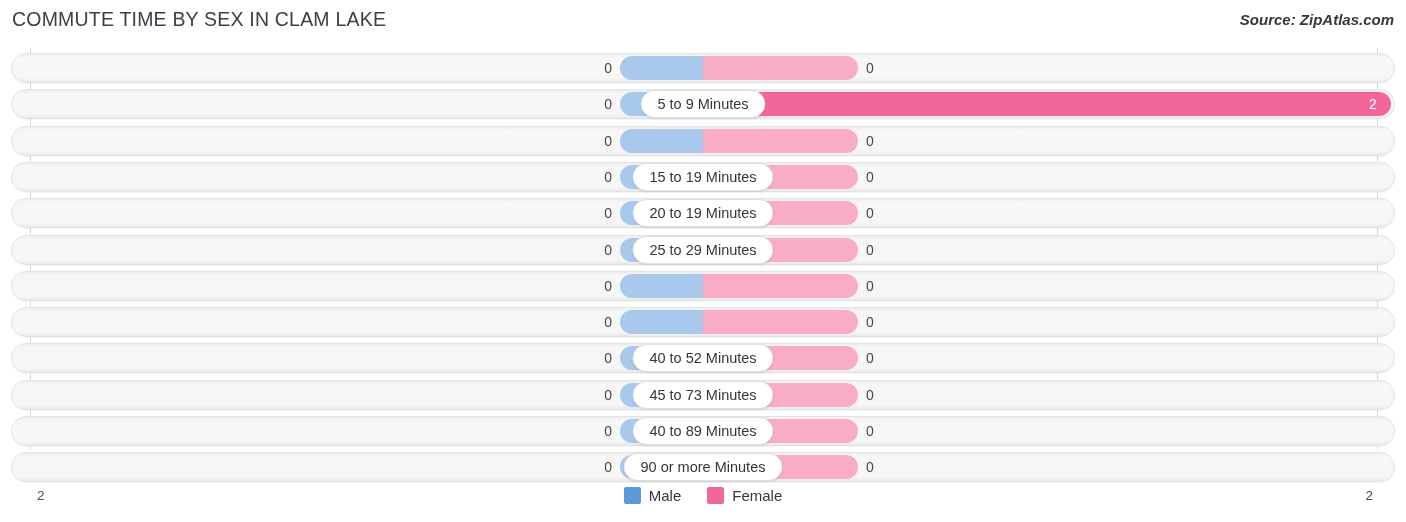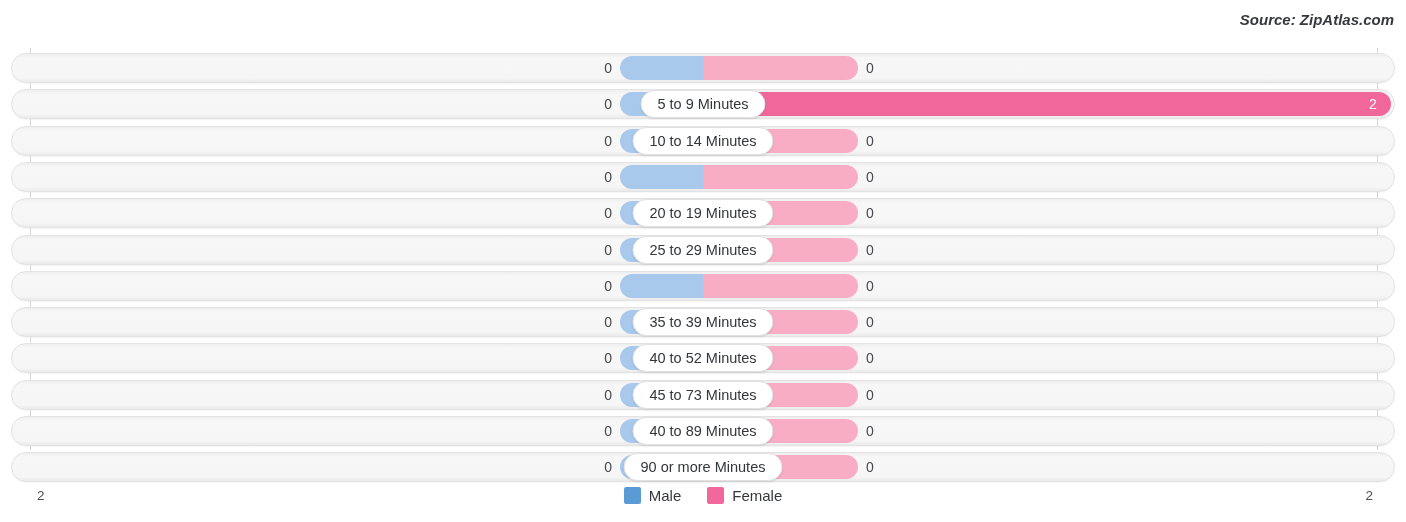--- a/index.html
+++ b/index.html
@@ -90,20 +90,21 @@
   }
   .legend-item { display: flex; align-items: center; gap: 8px; }
   .swatch { width: 17px; height: 17px; border-radius: 2px; }
   .legend-label { font-size: 15px; color: #34373d; }
 </style>
 </head>
 <body>
 
 <div class="page">
 
+  <div class="title">COMMUTE TIME BY SEX IN CLAM LAKE</div>
   <div class="source">Source: ZipAtlas.com</div>
 
   <div class="plot">
     <div class="gridline left"></div>
     <div class="gridline right"></div>
     <div id="rows-host">
         <div class="row" style="top: 5px;">
           <div class="track"></div>
           <div class="bar bar-male" style="width: 83px; background: rgb(168, 200, 236);"></div>
           <div class="bar bar-female" style="width: 155px; background: rgb(249, 173, 196);"></div>
@@ -117,28 +118,28 @@
           <div class="val val-male" style="right: 783px;">0</div>
           <div class="val val-female inside" style="left: 1358px;">2</div>
           <div class="pill">5 to 9 Minutes</div>
         </div>
         <div class="row" style="top: 77.6px;">
           <div class="track"></div>
           <div class="bar bar-male" style="width: 83px; background: rgb(168, 200, 236);"></div>
           <div class="bar bar-female" style="width: 155px; background: rgb(249, 173, 196);"></div>
           <div class="val val-male" style="right: 783px;">0</div>
           <div class="val val-female" style="left: 855px;">0</div>
-          <div class="pill">10 to 14 Minutes</div>
         </div>
         <div class="row" style="top: 113.9px;">
           <div class="track"></div>
           <div class="bar bar-male" style="width: 83px; background: rgb(168, 200, 236);"></div>
           <div class="bar bar-female" style="width: 155px; background: rgb(249, 173, 196);"></div>
           <div class="val val-male" style="right: 783px;">0</div>
           <div class="val val-female" style="left: 855px;">0</div>
+          <div class="pill">15 to 19 Minutes</div>
         </div>
         <div class="row" style="top: 150.2px;">
           <div class="track"></div>
           <div class="bar bar-male" style="width: 83px; background: rgb(168, 200, 236);"></div>
           <div class="bar bar-female" style="width: 155px; background: rgb(249, 173, 196);"></div>
           <div class="val val-male" style="right: 783px;">0</div>
           <div class="val val-female" style="left: 855px;">0</div>
           <div class="pill">20 to 19 Minutes</div>
         </div>
         <div class="row" style="top: 186.5px;">
@@ -155,21 +156,20 @@
           <div class="bar bar-female" style="width: 155px; background: rgb(249, 173, 196);"></div>
           <div class="val val-male" style="right: 783px;">0</div>
           <div class="val val-female" style="left: 855px;">0</div>
         </div>
         <div class="row" style="top: 259.1px;">
           <div class="track"></div>
           <div class="bar bar-male" style="width: 83px; background: rgb(168, 200, 236);"></div>
           <div class="bar bar-female" style="width: 155px; background: rgb(249, 173, 196);"></div>
           <div class="val val-male" style="right: 783px;">0</div>
           <div class="val val-female" style="left: 855px;">0</div>
-          <div class="pill">35 to 39 Minutes</div>
         </div>
         <div class="row" style="top: 295.4px;">
           <div class="track"></div>
           <div class="bar bar-male" style="width: 83px; background: rgb(168, 200, 236);"></div>
           <div class="bar bar-female" style="width: 155px; background: rgb(249, 173, 196);"></div>
           <div class="val val-male" style="right: 783px;">0</div>
           <div class="val val-female" style="left: 855px;">0</div>
           <div class="pill">40 to 52 Minutes</div>
         </div>
         <div class="row" style="top: 331.7px;">

